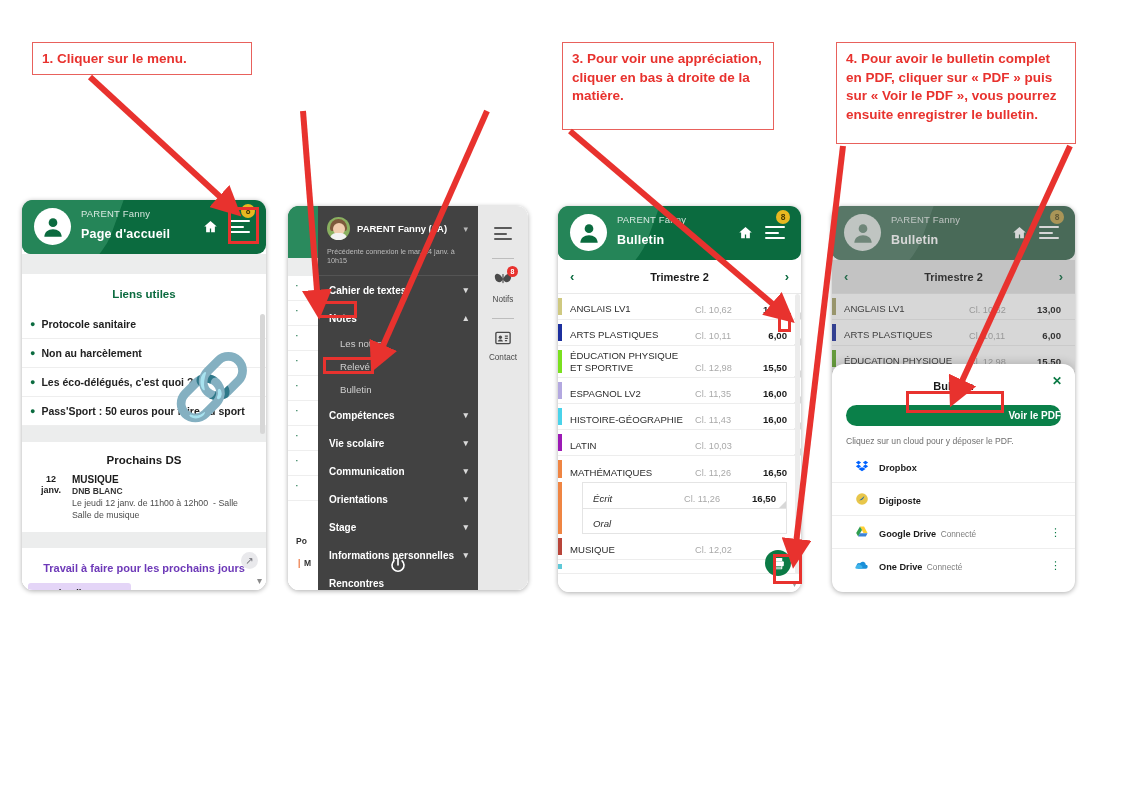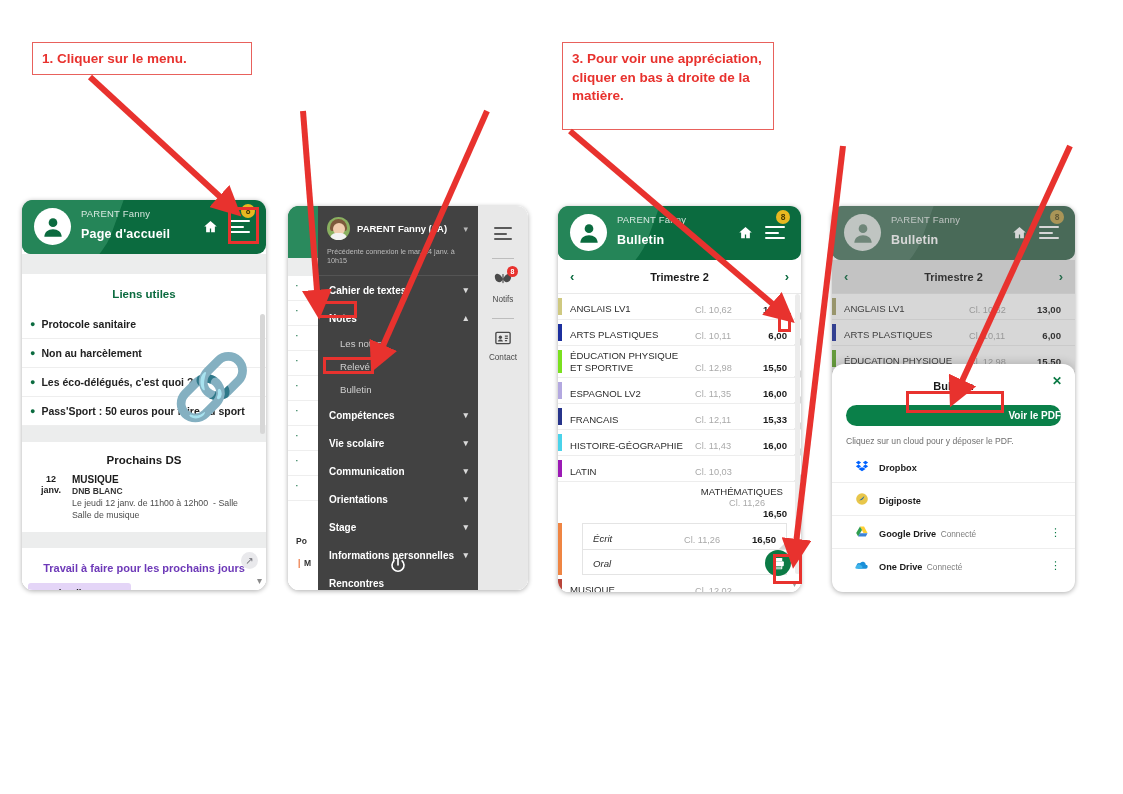--- a/index.html
+++ b/index.html
@@ -271,20 +271,21 @@
   #hl-fab     { left: 773px; top: 554px; width: 29px; height: 30px; }
   #hl-voirpdf { left: 906px; top: 391px; width: 98px; height: 22px; }
 </style>
 </head>
 <body>
 
 <div id="stage">
 
   <div class="callout" id="callout1">1. Cliquer sur le menu.</div>
   <div class="callout" id="callout3">3. Pour voir une appréciation, cliquer en bas à droite de la matière.</div>
+  <div class="callout" id="callout4">4. Pour avoir le bulletin complet en PDF, cliquer sur « PDF » puis sur « Voir le PDF », vous pourrez ensuite enregistrer le bulletin.</div>
 
   <div class="phone" id="phone1">
     <div class="phone-inner">
       <div class="app-header">
         <div class="hdr-swoosh"></div>
         <div class="avatar-circle">
           <svg viewBox="0 0 24 24" fill="#0b6b3f">
               <circle cx="12" cy="8" r="4"></circle>
               <path d="M4 21c0-4.4 3.6-7 8-7s8 2.6 8 7z"></path>
             </svg>
@@ -533,41 +534,34 @@
           <span class="grade-corner"></span>
         </div>
         <div class="grade-row">
           <span class="grade-bar" style="background:#b3a8e0"></span>
           <span class="grade-name">ESPAGNOL LV2</span>
           <span class="grade-avg">Cl. 11,35</span>
           <span class="grade-val">16,00</span>
           <span class="grade-corner"></span>
         </div>
         <div class="grade-row">
-          <span class="grade-bar" style="background:#27348b"></span>
-          <span class="grade-name">FRANCAIS</span>
-          <span class="grade-avg">Cl. 12,11</span>
-          <span class="grade-val">15,33</span>
-          <span class="grade-corner"></span>
-        </div>
-        <div class="grade-row">
           <span class="grade-bar" style="background:#4ad3ea"></span>
           <span class="grade-name">HISTOIRE-GÉOGRAPHIE</span>
           <span class="grade-avg">Cl. 11,43</span>
           <span class="grade-val">16,00</span>
           <span class="grade-corner"></span>
         </div>
         <div class="grade-row">
           <span class="grade-bar" style="background:#9c1ab5"></span>
           <span class="grade-name">LATIN</span>
           <span class="grade-avg">Cl. 10,03</span>
           <span class="grade-val"></span>
           <span class="grade-corner"></span>
         </div>
-        <div class="grade-row" style="border-bottom:none;flex-direction:column;">
+        <div class="grade-row" style="border-bottom:none;">
           <span class="grade-bar" style="background:#ef8543"></span>
           <span class="grade-name">MATHÉMATIQUES</span>
           <span class="grade-avg">Cl. 11,26</span>
           <span class="grade-val">16,50</span>
         </div>
         <div style="display:flex;">
           <span style="width:4px; background:#ef8543; margin-right:8px; flex:none;"></span>
           <div style="flex:1; padding-right:14px;">
             <div class="grade-row subrow" style="border-bottom:none; padding-right:10px;">
               <span class="grade-name">Écrit</span>

